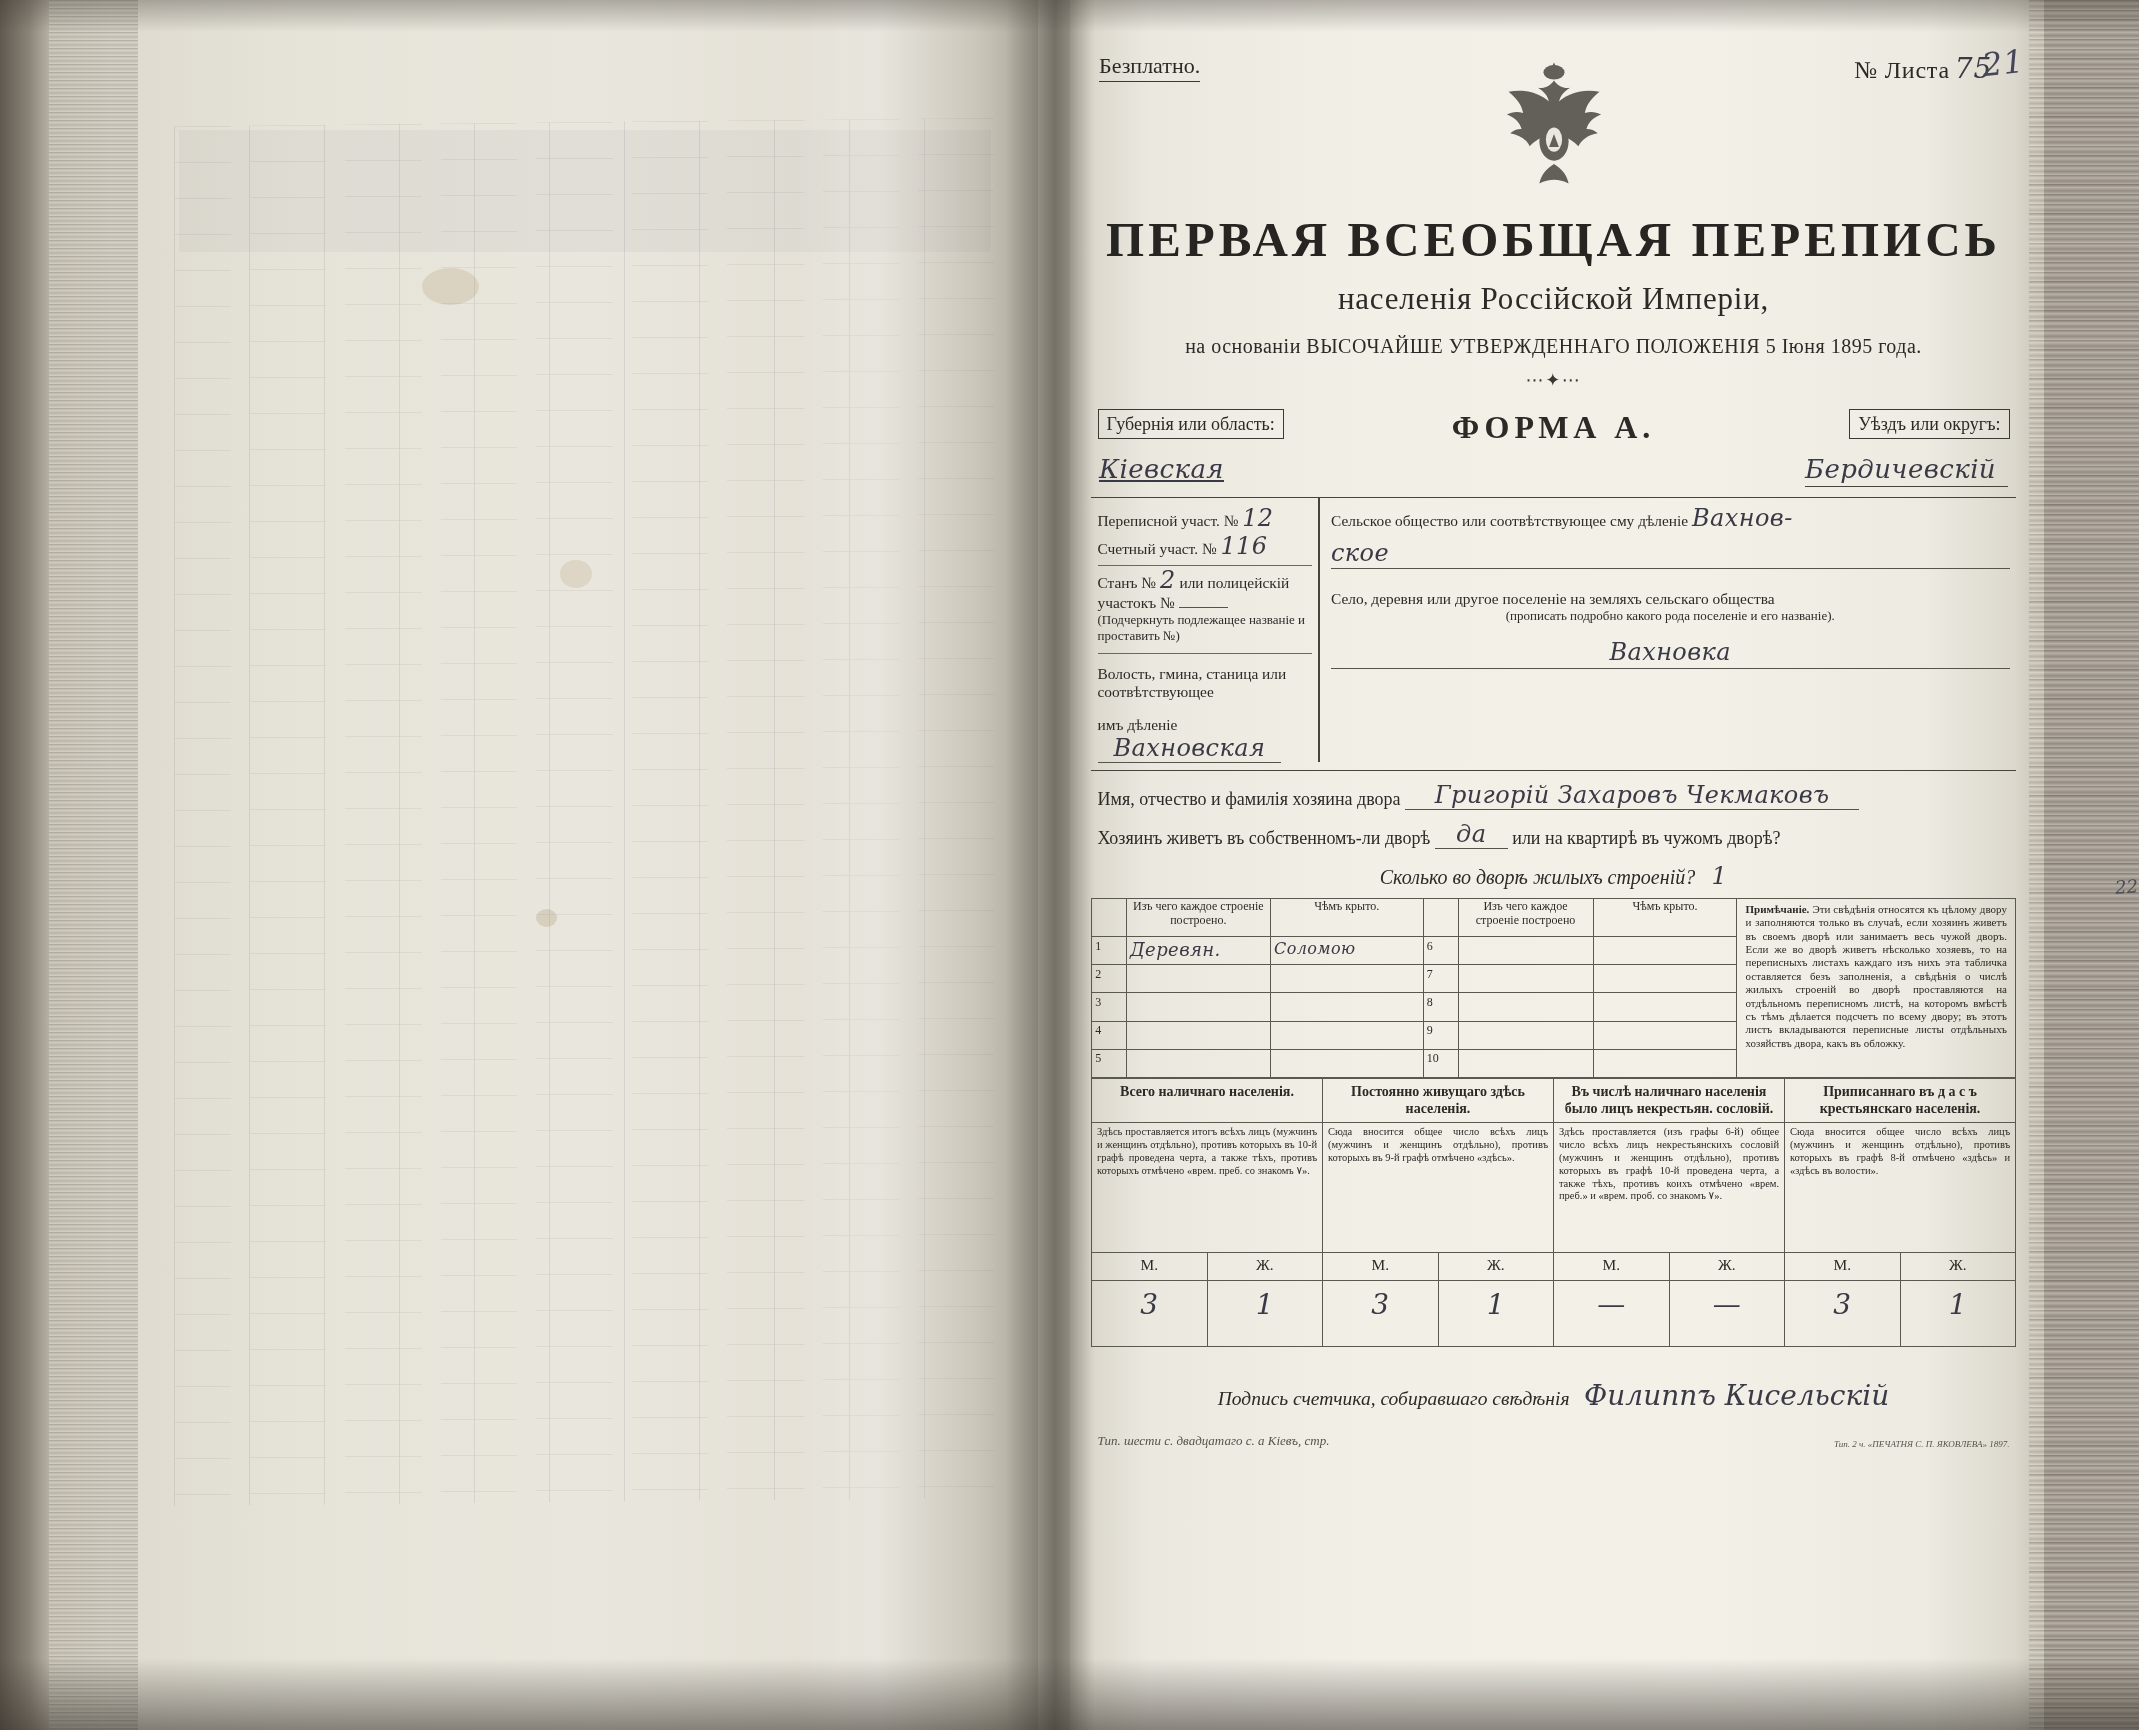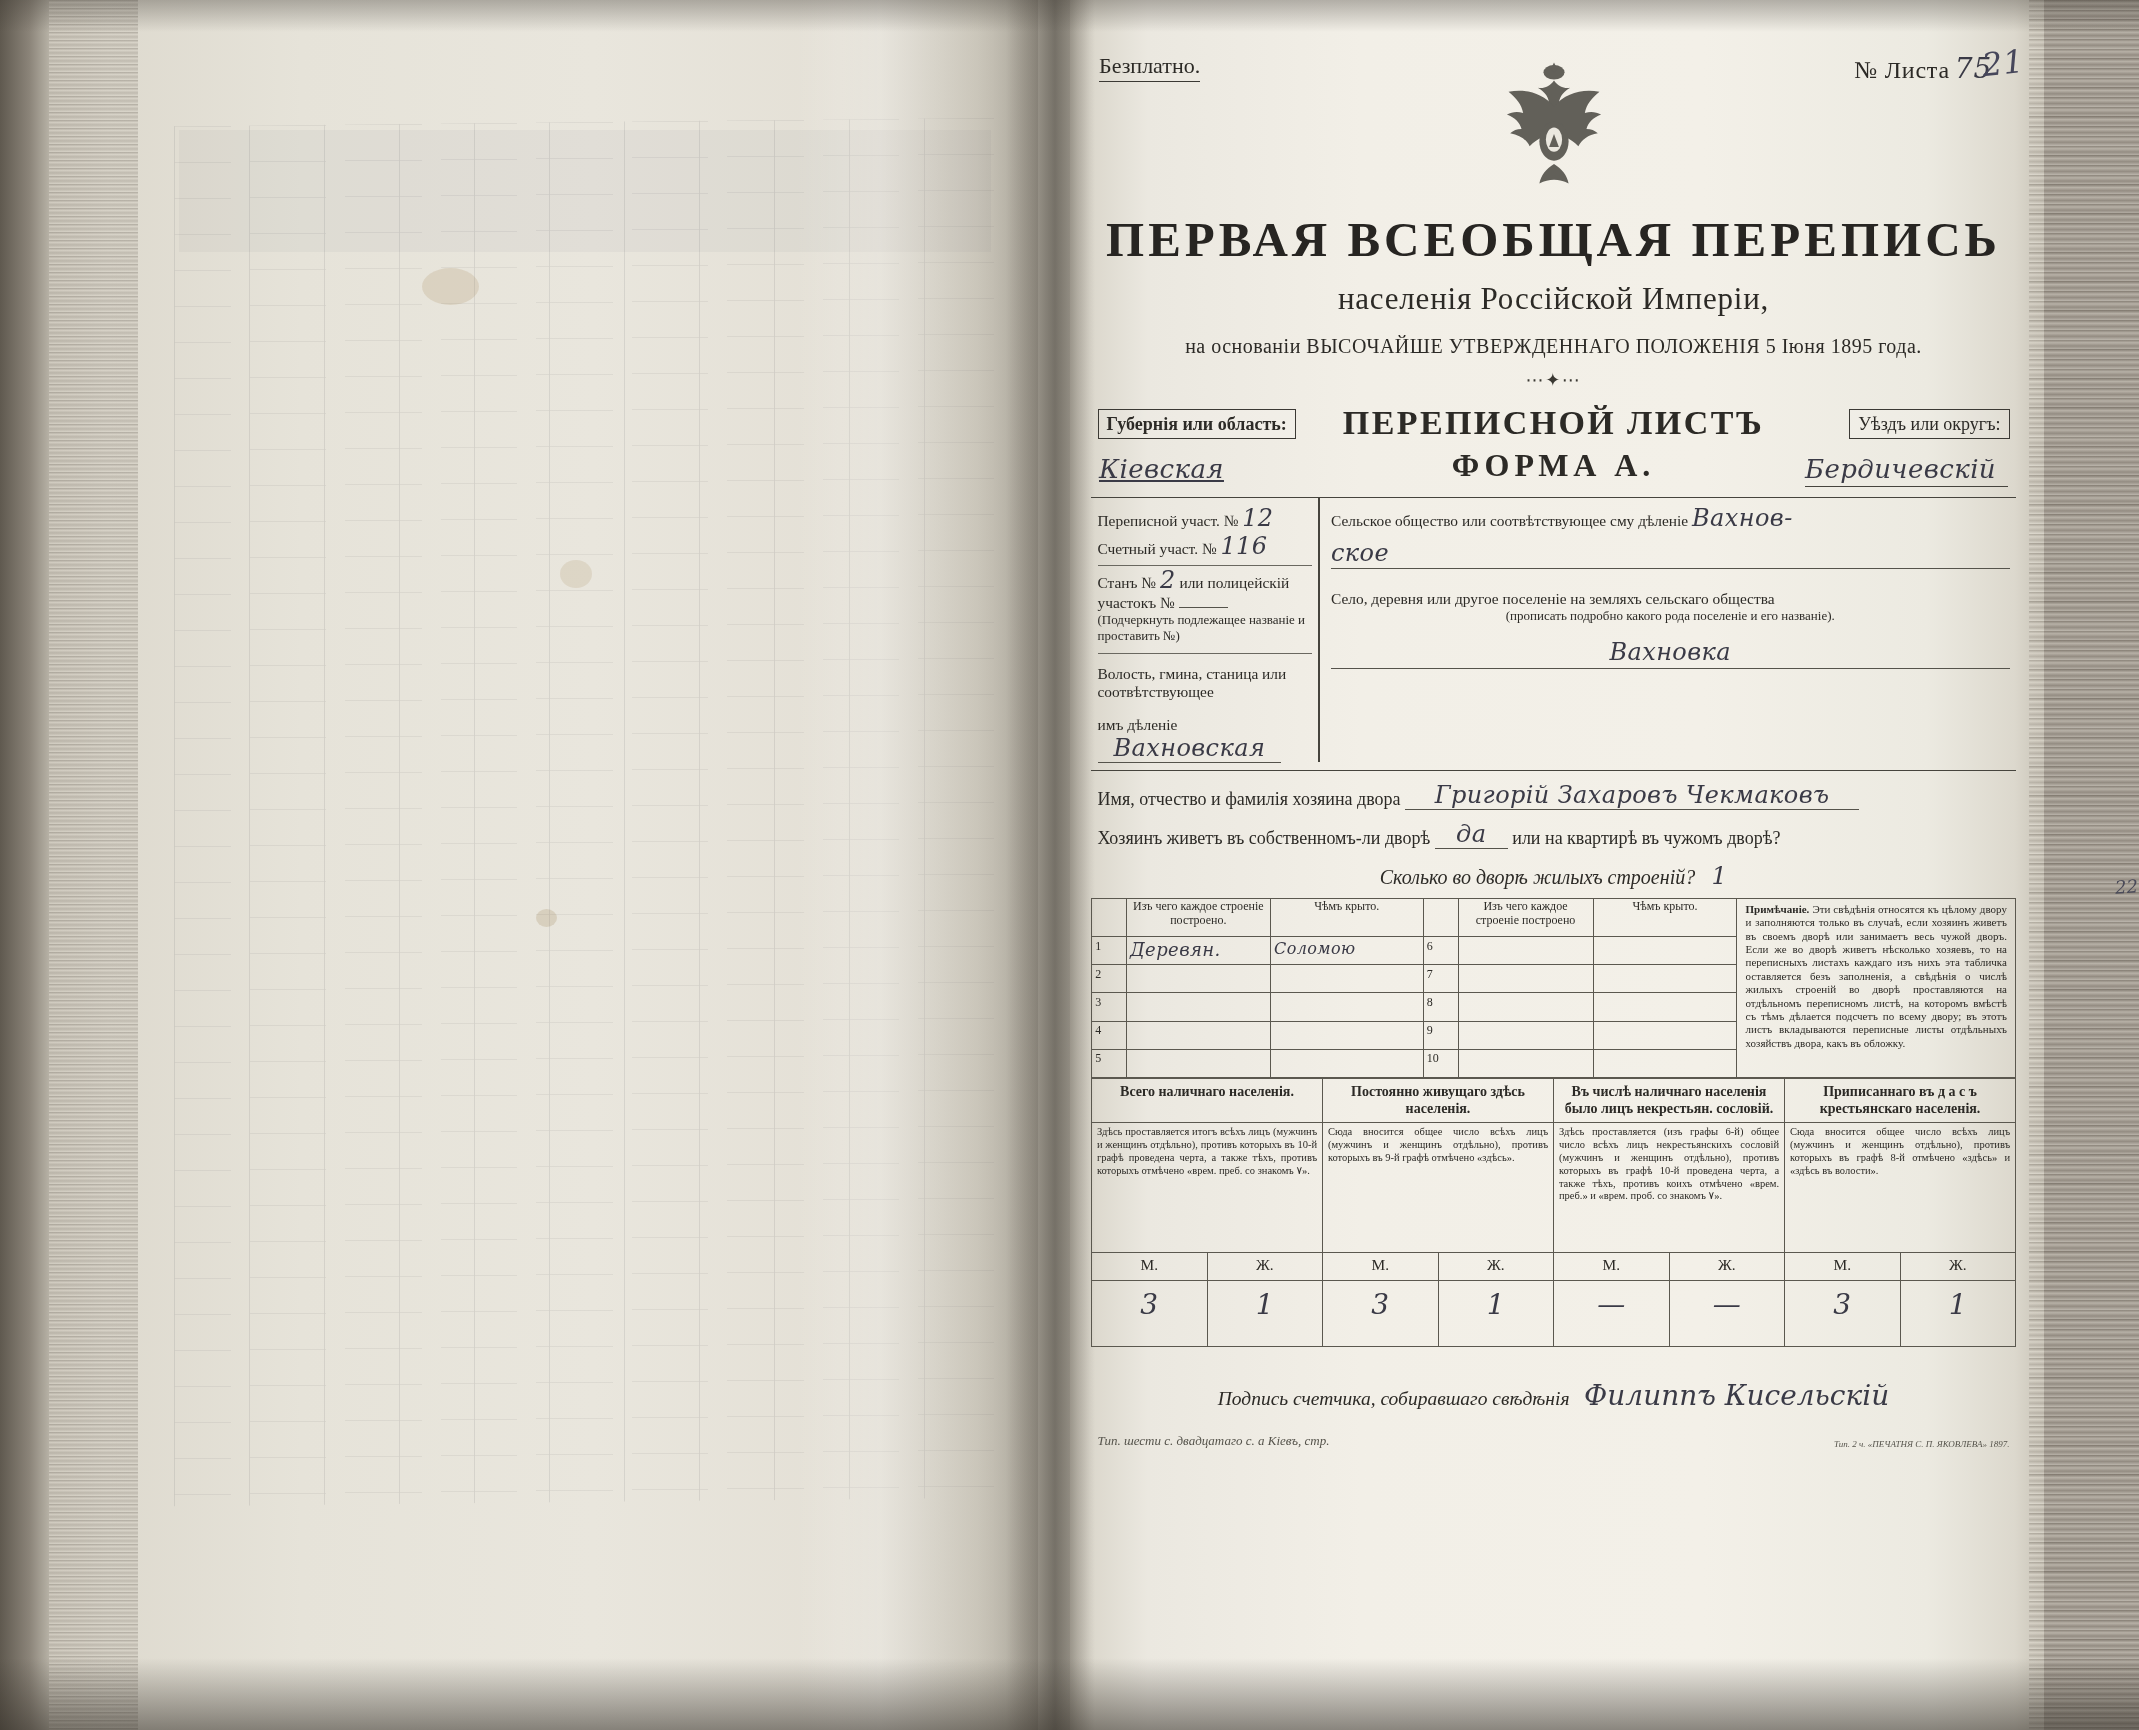--- a/index.html
+++ b/index.html
@@ -242,21 +242,20 @@
   }
   .band .boxed {
     position: absolute;
     font-size: 18px;
   }
   .lbl-guberniya {
     left: 6.5px; top: 4.9px;
     border: 1.2px solid #3b3934;
     padding: 4px 8px 3.2px 8px;
     background: rgba(255,255,255,0.12);
-    font-weight: bold;
   }
   .lbl-uezd {
     right: 6.5px; top: 4.9px;
     border: 1.2px solid #3b3934;
     padding: 4px 8px 3.2px 8px;
     background: rgba(255,255,255,0.12);
   }
   .center-title {
     position: absolute;
     left: 50%; top: 0;
@@ -481,21 +480,20 @@
 
     <div class="title-main">ПЕРВАЯ ВСЕОБЩАЯ ПЕРЕПИСЬ</div>
     <div class="title-sub">населенія Россійской Имперіи,</div>
     <div class="title-law">на основаніи ВЫСОЧАЙШЕ УТВЕРЖДЕННАГО ПОЛОЖЕНІЯ 5 Іюня 1895 года.</div>
     <div class="divider">⋯✦⋯</div>
 
     <div class="band">
       <div class="boxed lbl-guberniya">Губернія или область:</div>
       <div class="boxed lbl-uezd">Уѣздъ или округъ:</div>
       <div class="center-title">
-        <div class="l1">ПЕРЕПИСНОЙ ЛИСТЪ</div>
         <div class="l2">ФОРМА А.</div>
       </div>
       <div class="fill-left hand">Кіевская</div>
       <div class="fill-right hand">Бердичевскій</div>
     </div>
 
     <hr class="hr-strong">
 
     <div class="two-col">
       <div class="col-left">

